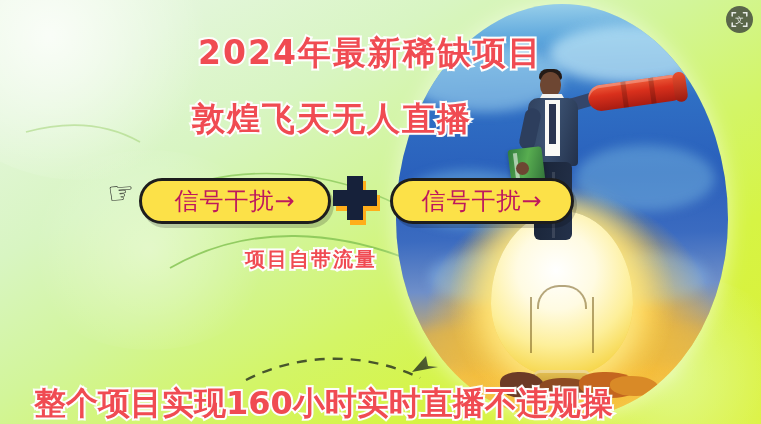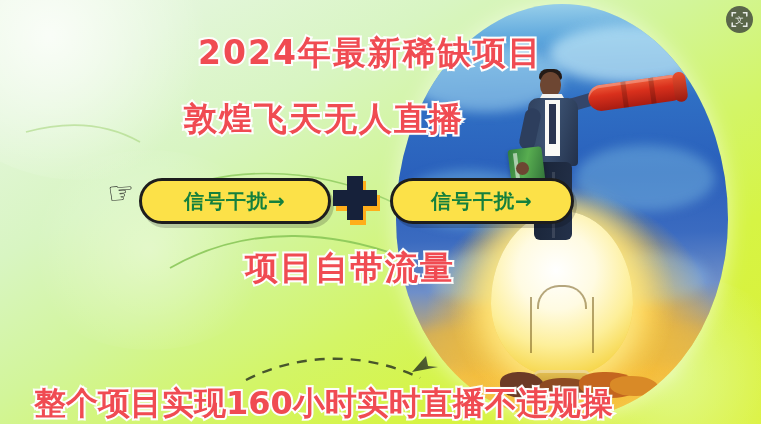--- a/index.html
+++ b/index.html
@@ -261,38 +261,38 @@
     white-space: nowrap;
     letter-spacing: 2px;
     -webkit-text-stroke: 4px #fdfdfb;
     paint-order: stroke fill;
     text-shadow:
       0 0 3px #ffffff,
       1px 1px 0 #ffffff,
       -1px 1px 0 #ffffff;
   }
   .hl-1 { left: 198px; top: 31px;  font-size: 33px; }
-  .hl-2 { left: 184px; top: 97px;  font-size: 33px; }
-  .hl-3 { left: 245px; top: 246px; font-size: 33px; }
+  .hl-2 { left: 192px; top: 97px;  font-size: 33px; }
+  .hl-3 { left: 245px; top: 246px; font-size: 20px; }
   .hl-4 { left: 228px; top: 314px; font-size: 30px; }
   .hl-5 { left: 34px;  top: 382px; font-size: 32px; letter-spacing: 0px; }
 
   
   .badge {
     position: absolute;
     display: flex;
     align-items: center;
     justify-content: center;
     background: #fce148;
     border: 3px solid #1d1d1d;
     border-radius: 26px;
-    color: #15803d;
+    color: #be185d;
     font-family: "DejaVu Sans", "Liberation Sans", sans-serif;
-    font-weight: bold;
-    font-size: 20px;
+    font-weight: normal;
+    font-size: 24px;
     letter-spacing: 1px;
     white-space: nowrap;
     box-shadow: 3px 4px 0 rgba(0,0,0,.18);
   }
   .badge-1 { left: 139px; top: 178px; width: 186px; height: 40px; }
   .badge-2 { left: 390px; top: 178px; width: 178px; height: 40px; }
 
   
   .plus-wrap {
     position: absolute;

